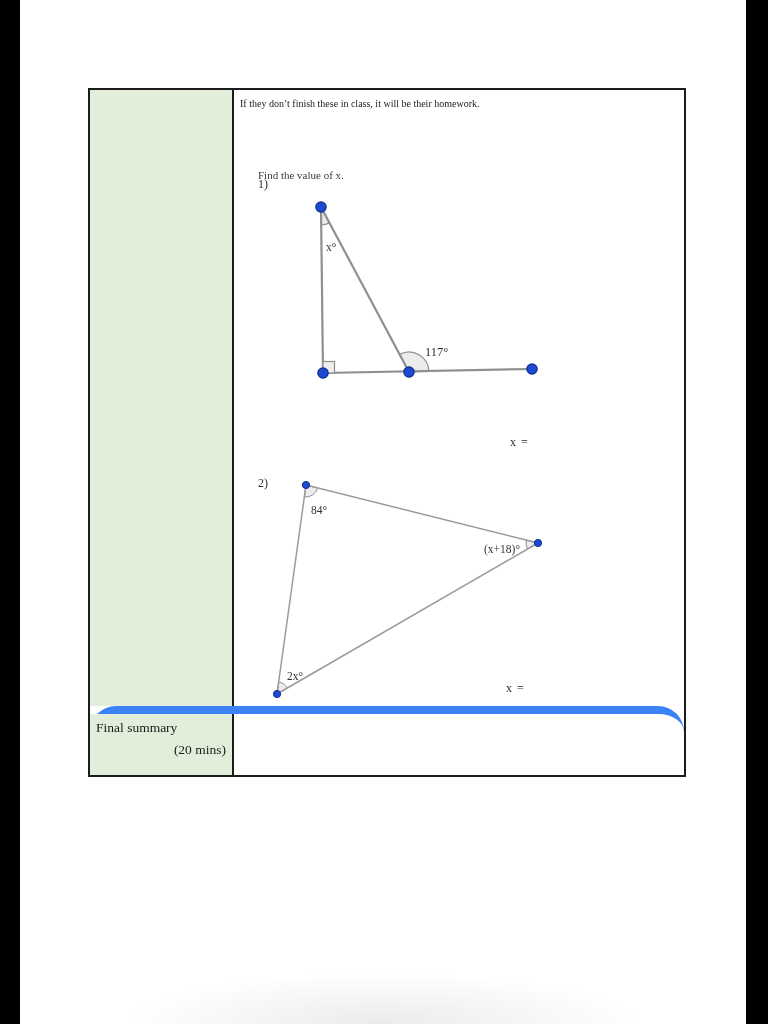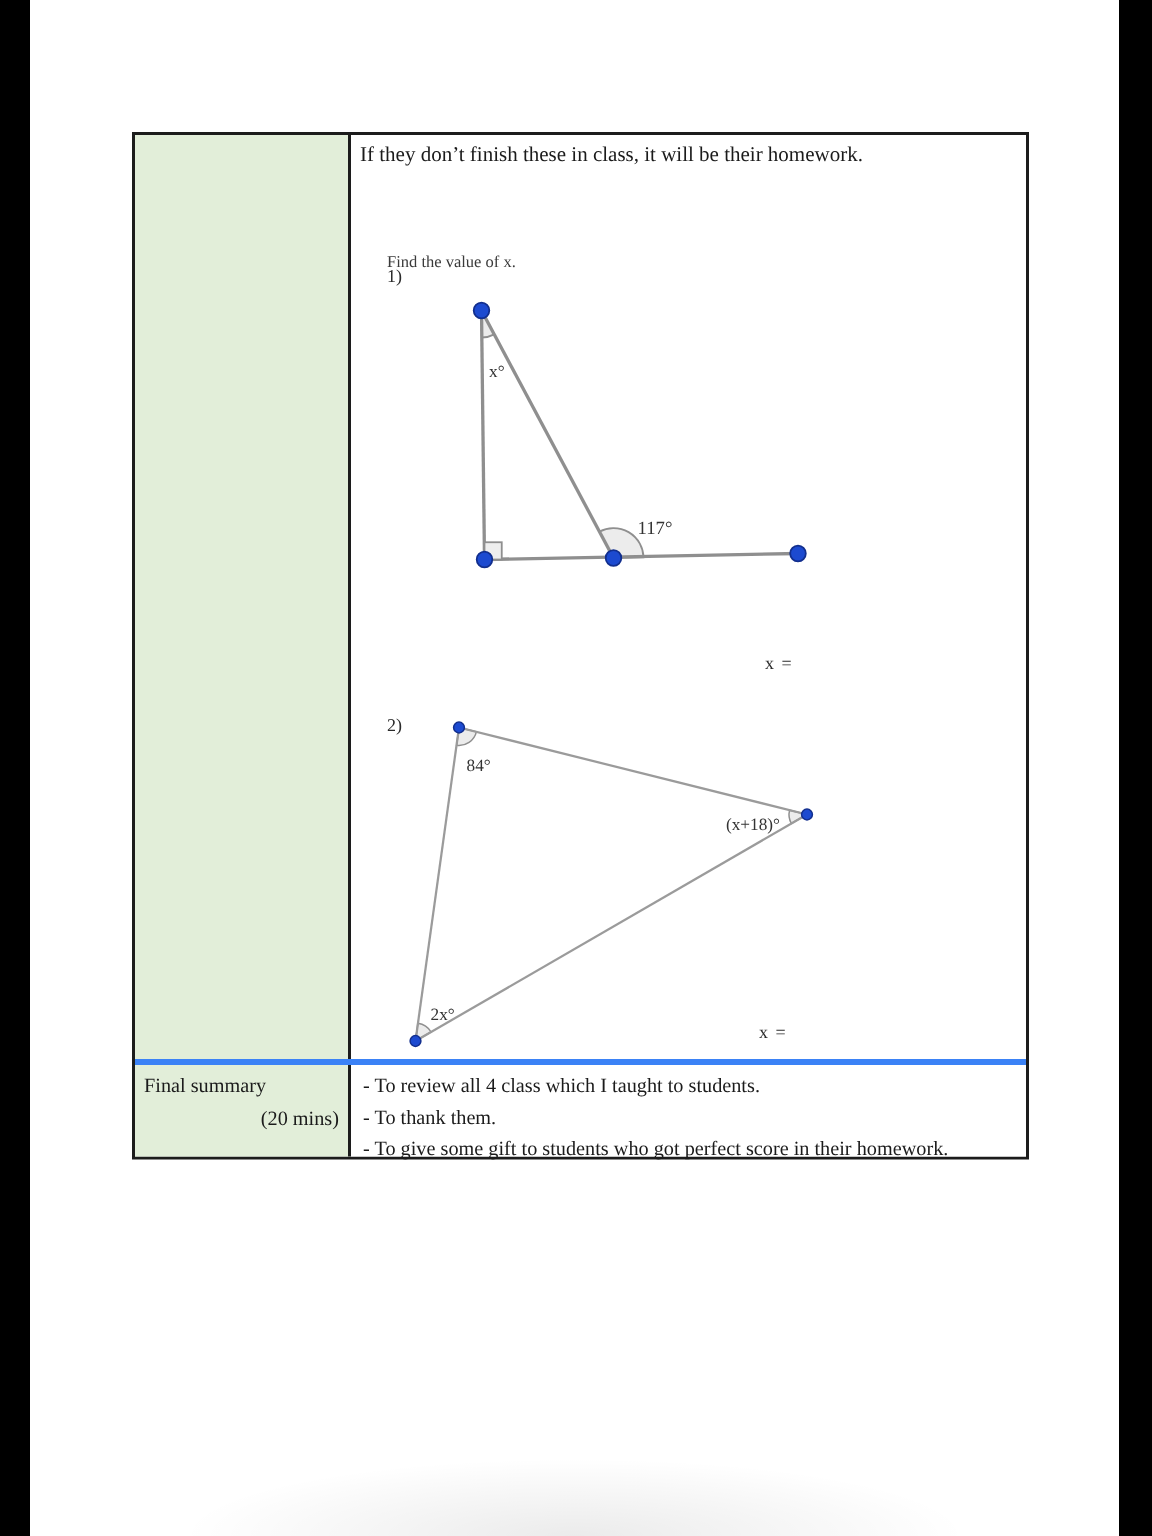--- a/index.html
+++ b/index.html
@@ -17,28 +17,28 @@
     position:absolute;left:60px;right:60px;top:952px;height:72px;
     background:radial-gradient(ellipse 60% 100% at 50% 100%, rgba(0,0,0,0.08), rgba(0,0,0,0) 72%);
     pointer-events:none;
   }
   .lesson-table{
     position:absolute;left:68px;top:88px;width:594px;
     border:2px solid #1c1c1c;background:#fff;
   }
   .t-row{display:flex;}
   .t-row.r1{height:616px;}
-  .t-row.r2{height:61px;border-top:4px solid #3b82f6;}
+  .t-row.r2{height:61px;border-top:8px solid #3b82f6;border-radius:26px;}
   .cell{box-sizing:border-box;}
   .cell.left{width:144px;border-right:2px solid #1c1c1c;background:#e2eed9;flex:none;
     padding:3px 6px;font-size:13.5px;color:#1b1b1b;line-height:21px;}
   .cell.rightc{flex:1;position:relative;background:#fff;
     font-size:13.5px;color:#1b1b1b;line-height:21px;padding:0;}
   .abs{position:absolute;white-space:nowrap;}
-  .intro-note{left:6px;top:3px;font-size:14px;color:#1b1b1b;}
+  .intro-note{left:6px;top:3px;font-size:10px;color:#1b1b1b;}
   .ws-instruction{left:24px;top:59px;font-size:11px;color:#3a3a3a;line-height:13px;margin-top:20px;}
   .prob-num{font-size:12px;color:#2b2b2b;line-height:14px;}
   .num1{left:24px;top:87px;}
   .num2{left:24px;top:386px;}
   .answer-prompt{font-size:12px;color:#2b2b2b;line-height:14px;letter-spacing:1px;}
   .ans1{left:276px;top:345px;}
   .ans2{left:272px;top:591px;}
   .fig{position:absolute;}
   .fig1{left:58px;top:103px;}
   .fig2{left:16px;top:385px;}
@@ -112,25 +112,18 @@
 
         <div class="abs answer-prompt ans2">x =</div>
       </div>
     </div>
 
     <div class="t-row r2">
       <div class="cell left r2-left">
         <div class="l1">Final summary</div>
         <div class="l2">(20 mins)</div>
       </div>
-      <div class="cell rightc">
-        <div class="r2-right-lines">
-          <div>- To review all 4 class which I taught to students.</div>
-          <div>- To thank them.</div>
-          <div>- To give some gift to students who got perfect score in their homework.</div>
-        </div>
-      </div>
     </div>
 
   </div>
 
   <div class="page-bottom-shadow"></div>
 </div>
 
 </body></html>

